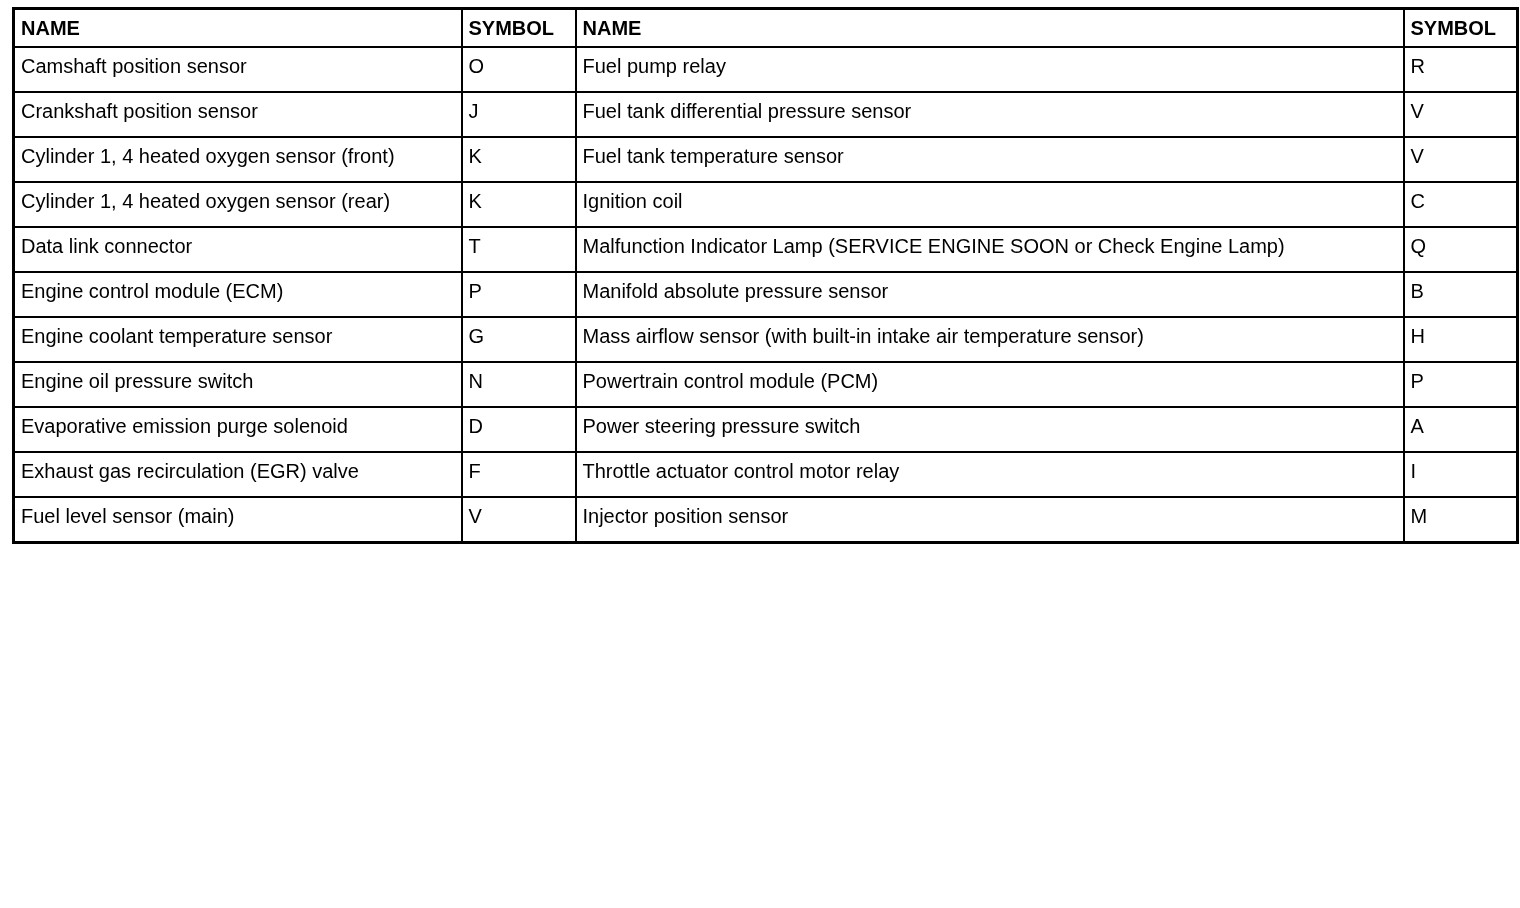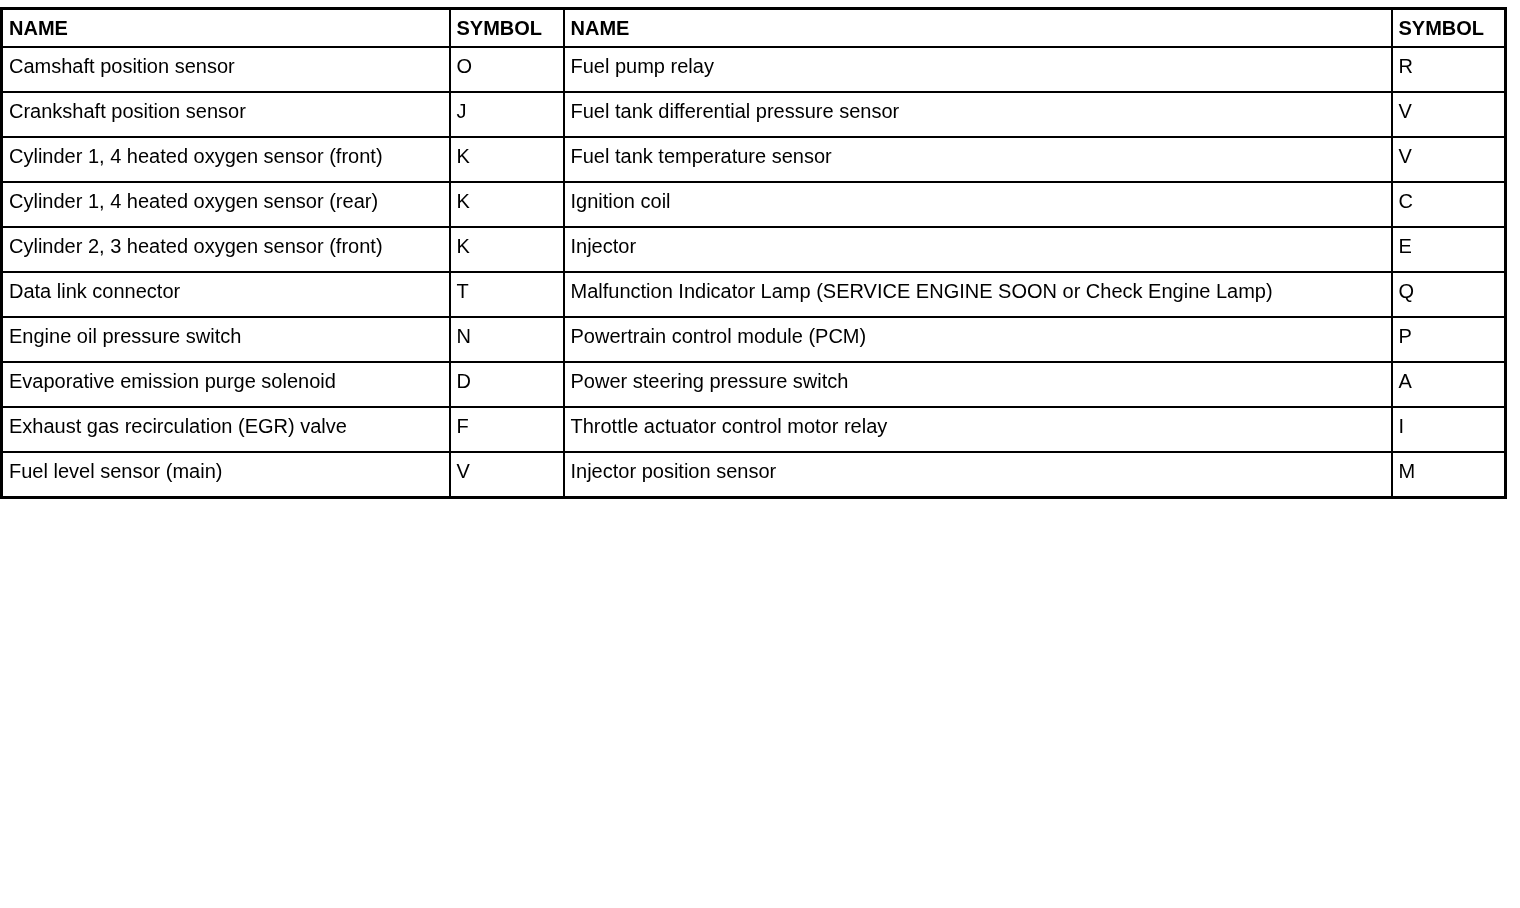--- a/index.html
+++ b/index.html
@@ -6,21 +6,21 @@
       margin: 0;
       padding: 0;
       background: #ffffff;
       font-family: "Liberation Sans", sans-serif;
       color: #000000;
     }
     .page {
       width: 1520px;
       height: 908px;
       box-sizing: border-box;
-      padding: 7px 0;
+      padding: 7px 12px;
       background: #ffffff;
     }
     table.symbol-table {
       width: 1504px;
       border-collapse: collapse;
       table-layout: fixed;
       background: #ffffff;
       border: 3px solid #000000;
     }
     table.symbol-table th,
@@ -86,30 +86,36 @@
           <td>Fuel tank temperature sensor</td>
           <td>V</td>
         </tr>
         <tr>
           <td>Cylinder 1, 4 heated oxygen sensor (rear)</td>
           <td>K</td>
           <td>Ignition coil</td>
           <td>C</td>
         </tr>
         <tr>
-          <td>Cylinder 2, 3 heated oxygen sensor (front)</td>
-          <td>K</td>
-          <td>Injector</td>
-          <td>E</td>
-        </tr>
-        <tr>
           <td>Data link connector</td>
           <td>T</td>
           <td>Malfunction Indicator Lamp (SERVICE ENGINE SOON or Check Engine Lamp)</td>
           <td>Q</td>
+        </tr>
+        <tr>
+          <td>Engine control module (ECM)</td>
+          <td>P</td>
+          <td>Manifold absolute pressure sensor</td>
+          <td>B</td>
+        </tr>
+        <tr>
+          <td>Engine coolant temperature sensor</td>
+          <td>G</td>
+          <td>Mass airflow sensor (with built-in intake air temperature sensor)</td>
+          <td>H</td>
         </tr>
         <tr>
           <td>Engine oil pressure switch</td>
           <td>N</td>
           <td>Powertrain control module (PCM)</td>
           <td>P</td>
         </tr>
         <tr>
           <td>Evaporative emission purge solenoid</td>
           <td>D</td>

